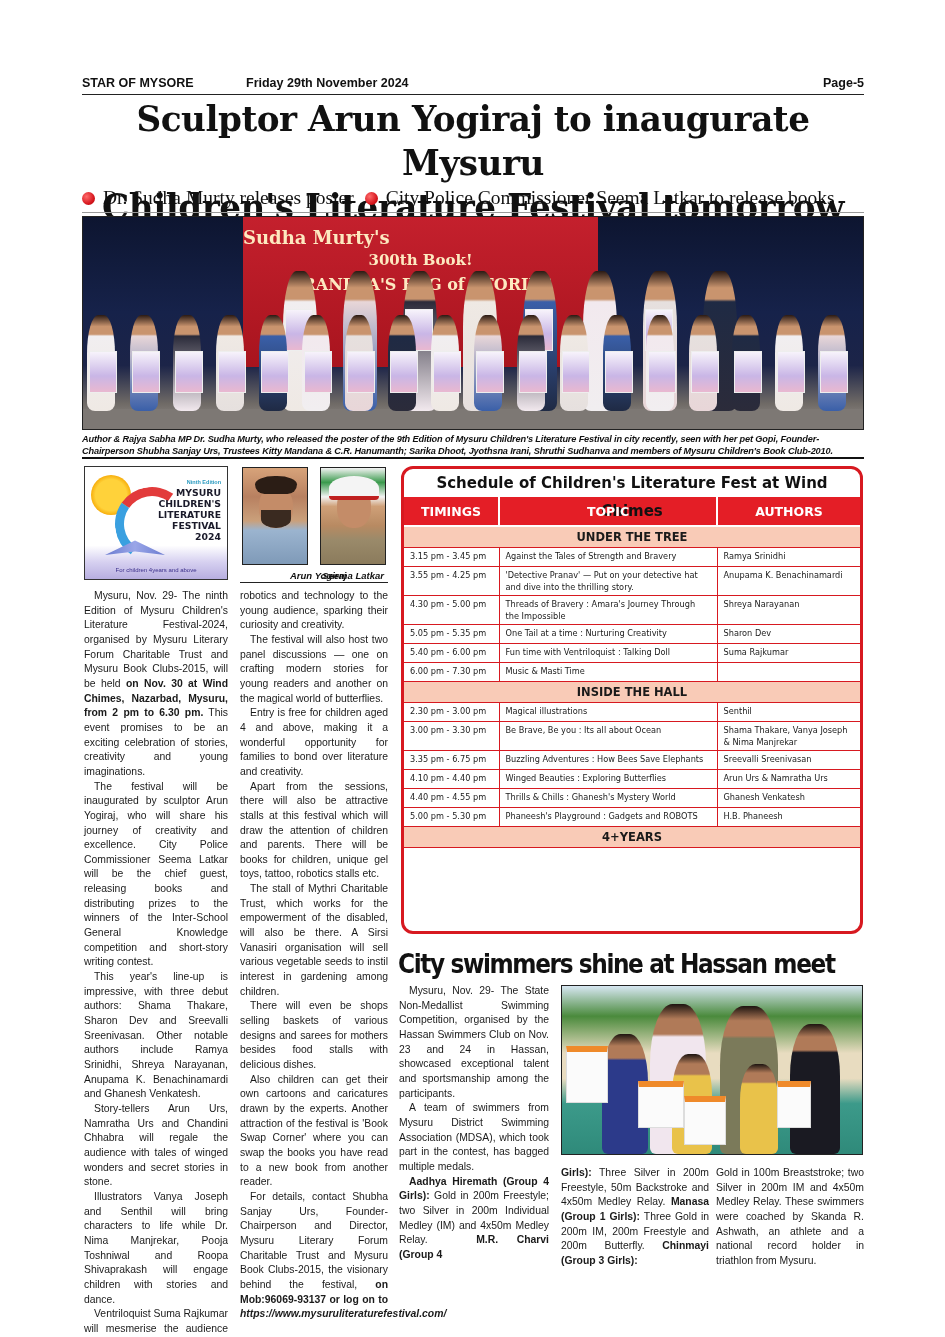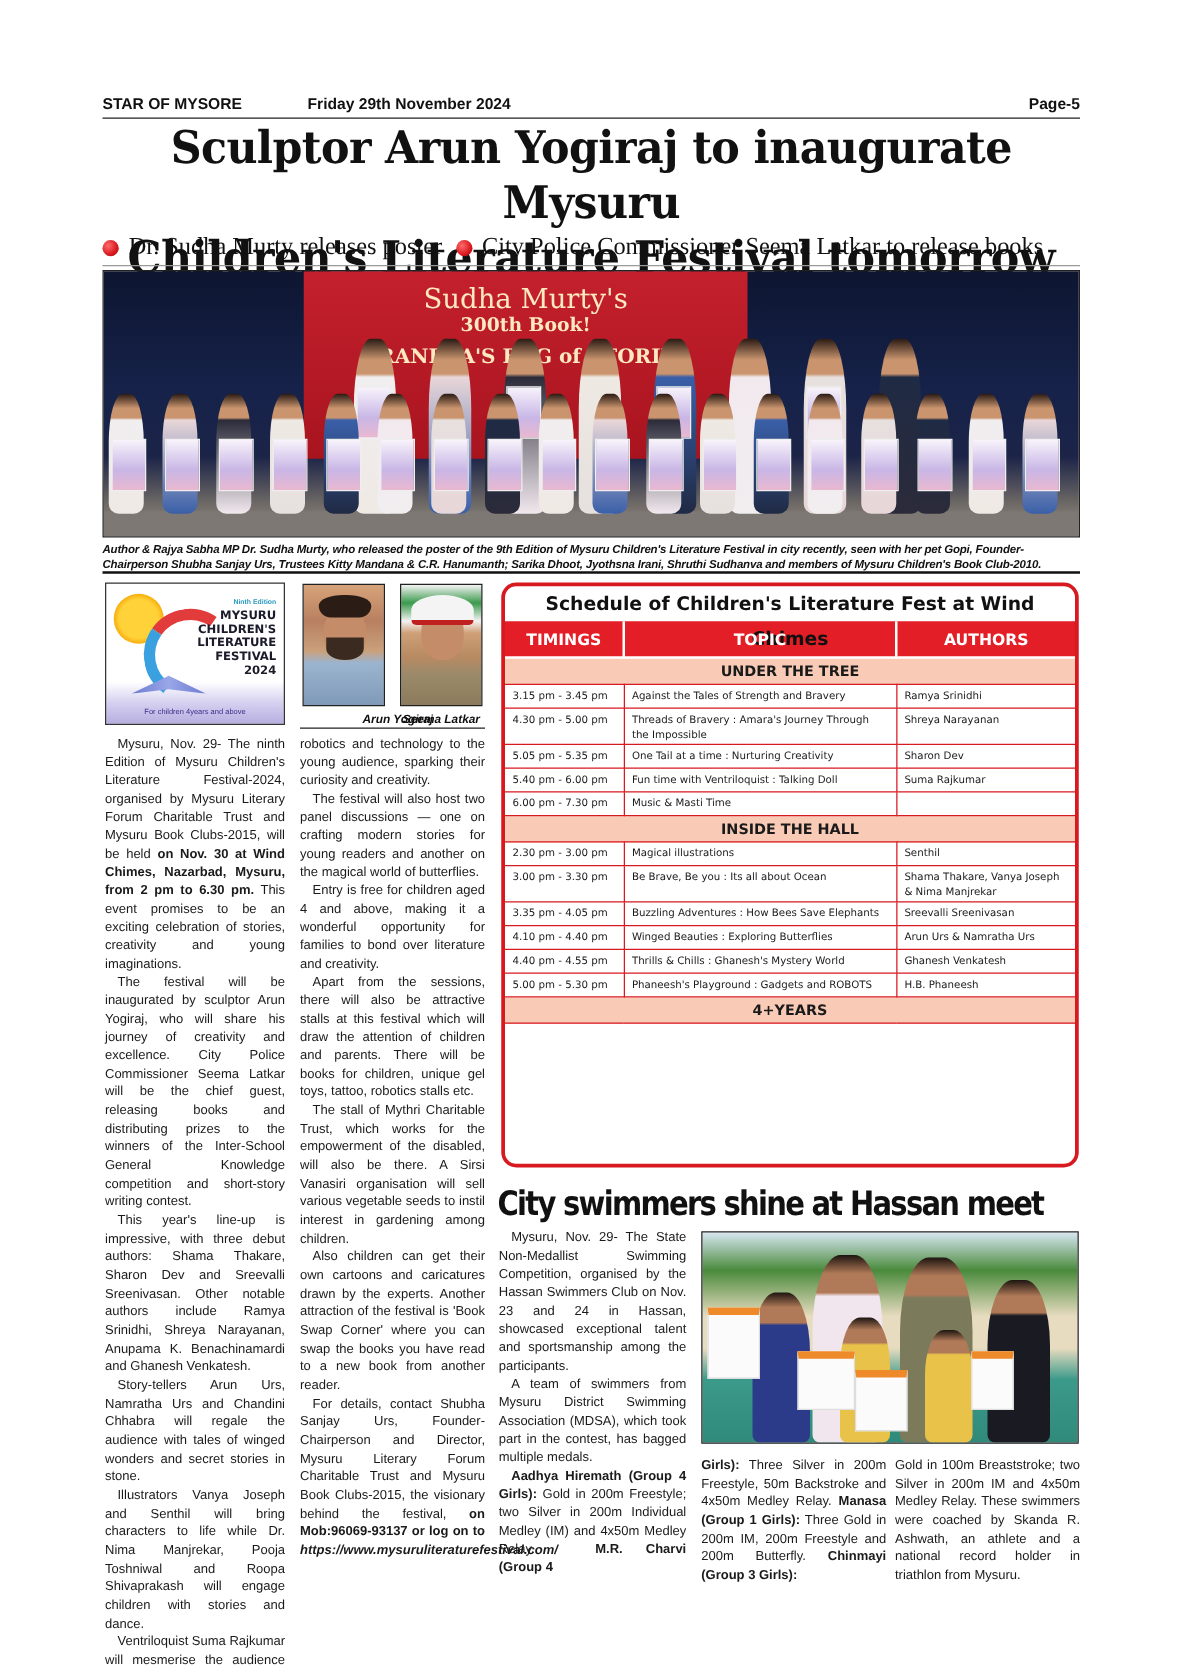--- a/index.html
+++ b/index.html
@@ -14,21 +14,21 @@
   .headline { top: 96px; left: 82px; width: 782px; text-align: center; font-family: "DejaVu Serif", serif; font-weight: bold; font-size: 36px; line-height: 44px; letter-spacing: -0.5px; transform: scaleX(0.95); transform-origin: center top; }
   .subdeck { top: 186px; left: 82px; width: 782px; font-family: "Liberation Serif", serif; font-size: 19.5px; line-height: 24px; white-space: nowrap; }
   .subdeck .item { display: inline-flex; align-items: center; margin-right: 6px; }
   .dot { display: inline-block; width: 13px; height: 13px; border-radius: 50%; background: radial-gradient(circle at 35% 35%, #ff6b6b, #d71920 60%, #a00); margin-right: 8px; }
   .subline { top: 212px; left: 82px; width: 782px; height: 1px; background: #999; }
 
   
   .photo-top { top: 216px; left: 82px; width: 782px; height: 214px; border: 1px solid #222; box-sizing: border-box; overflow: hidden;
     background: linear-gradient(180deg, #0d1530 0%, #16224a 45%, #1c2448 70%, #6f6a66 88%, #9a9490 100%); }
   .banner { position: absolute; left: 160px; top: 0; width: 355px; height: 150px; background: linear-gradient(180deg, #c4202d, #a8141e); }
-  .banner .t1 { position: absolute; left: 0; width: 100%; top: 10px; text-align: center; color: #fde9c0; font-family: "DejaVu Serif", serif; font-weight: normal; font-size: 22px; }
+  .banner .t1 { position: absolute; left: 0; width: 100%; top: 10px; text-align: left; color: #fde9c0; font-family: "DejaVu Serif", serif; font-weight: bold; font-size: 18px; }
   .banner .t2 { position: absolute; left: 0; width: 100%; top: 34px; text-align: center; color: #fde9c0; font-family: "DejaVu Serif", serif; font-weight: bold; font-size: 15px; }
   .banner .t3 { position: absolute; left: 0; width: 100%; top: 58px; text-align: center; color: #fde9c0; font-family: "DejaVu Serif", serif; font-weight: bold; font-size: 16px; }
   .crowd { position: absolute; left: 0; right: 0; bottom: 18px; height: 140px; }
   .person { position: absolute; bottom: 0; border-radius: 40% 40% 8px 8px; }
   .poster { position: absolute; background: linear-gradient(180deg, #f7f3fb, #c9b6e6 60%, #e9b8d0); border: 1px solid #eee; }
   .stage { position: absolute; left: 0; right: 0; bottom: 0; height: 20px; background: #7d7874; }
 
   .caption { top: 433px; left: 82px; width: 782px; font-family: "Liberation Sans", sans-serif; font-style: italic; font-weight: bold; font-size: 9.2px; line-height: 12px; color: #111; letter-spacing: -0.15px; }
   .capline { top: 457px; left: 82px; width: 782px; height: 2px; background: #111; }
 
@@ -208,20 +208,21 @@
     <p><span>Story-tellers Arun Urs, Namratha Urs and Chandini Chhabra will regale the audience with tales of winged wonders and secret stories in stone.</span></p>
     <p><span>Illustrators Vanya Joseph and Senthil will bring characters to life while Dr. Nima Manjrekar, Pooja Toshniwal and Roopa Shivaprakash will engage children with stories and dance.</span></p>
     <p><span>Ventriloquist Suma Rajkumar will mesmerise the audience with her well-synced performances while Phaneesh will introduce the fascinating world of</span></p>
   </div>
 <div class="abs col col2" id="col2">
     <p style="text-indent: 0px;"><span>robotics and technology to the young audience, sparking their curiosity and creativity.</span></p>
     <p><span>The festival will also host two panel discussions — one on crafting modern stories for young readers and another on the magical world of butterflies.</span></p>
     <p><span>Entry is free for children aged 4 and above, making it a wonderful opportunity for families to bond over literature and creativity.</span></p>
     <p><span>Apart from the sessions, there will also be attractive stalls at this festival which will draw the attention of children and parents. There will be books for children, unique gel toys, tattoo, robotics stalls etc.</span></p>
     <p><span>The stall of Mythri Charitable Trust, which works for the empowerment of the disabled, will also be there. A Sirsi Vanasiri organisation will sell various vegetable seeds to instil interest in gardening among children.</span></p>
+    <p><span>There will even be shops selling  baskets of various designs and sarees for mothers besides food stalls with delicious dishes.</span></p>
     <p><span>Also children can get their own cartoons and caricatures drawn by the experts. Another attraction of the festival is 'Book Swap Corner' where you can swap the books you have read to a new book from another reader.</span></p>
     <p><span>For details, contact Shubha Sanjay Urs, Founder-Chairperson and Director, Mysuru Literary Forum Charitable Trust and Mysuru Book Clubs-2015, the visionary behind the festival, </span><span style="font-weight: bold;">on Mob:96069-93137 or log on to </span><span style="font-weight: bold; font-style: italic; margin-top: 10px;">https://www.mysuruliteraturefestival.com/</span></p>
   </div>
 
 <div class="abs sched">
   <div class="sched-title">Schedule of Children's Literature Fest at Wind Chimes</div>
   <table class="grid">
     <colgroup>
         <col class="c1">
         <col class="c2">
@@ -237,20 +238,25 @@
     <tbody id="sched-body">
         <tr class="sec">
           <td colspan="3">UNDER THE TREE</td>
         </tr>
         <tr>
           <td>3.15 pm - 3.45 pm</td>
           <td>Against the Tales of Strength and Bravery</td>
           <td>Ramya Srinidhi</td>
         </tr>
         <tr>
+          <td>3.55 pm - 4.25 pm</td>
+          <td>'Detective Pranav' — Put on your detective hat and dive into the thrilling story.</td>
+          <td>Anupama K. Benachinamardi</td>
+        </tr>
+        <tr>
           <td>4.30 pm - 5.00 pm</td>
           <td>Threads of Bravery : Amara's Journey Through the Impossible</td>
           <td>Shreya Narayanan</td>
         </tr>
         <tr>
           <td>5.05 pm - 5.35 pm</td>
           <td>One Tail at a time : Nurturing Creativity</td>
           <td>Sharon Dev</td>
         </tr>
         <tr>
@@ -270,21 +276,21 @@
           <td>2.30 pm - 3.00 pm</td>
           <td>Magical illustrations</td>
           <td>Senthil</td>
         </tr>
         <tr>
           <td>3.00 pm - 3.30 pm</td>
           <td>Be Brave, Be you : Its all about Ocean</td>
           <td>Shama Thakare, Vanya Joseph &amp; Nima Manjrekar</td>
         </tr>
         <tr>
-          <td>3.35 pm - 4.05 pm</td>
+          <td>3.35 pm - 6.75 pm</td>
           <td>Buzzling Adventures : How Bees Save Elephants</td>
           <td>Sreevalli Sreenivasan</td>
         </tr>
         <tr>
           <td>4.10 pm - 4.40 pm</td>
           <td>Winged Beauties : Exploring Butterflies</td>
           <td>Arun Urs &amp; Namratha Urs</td>
         </tr>
         <tr>
           <td>4.40 pm - 4.55 pm</td>

